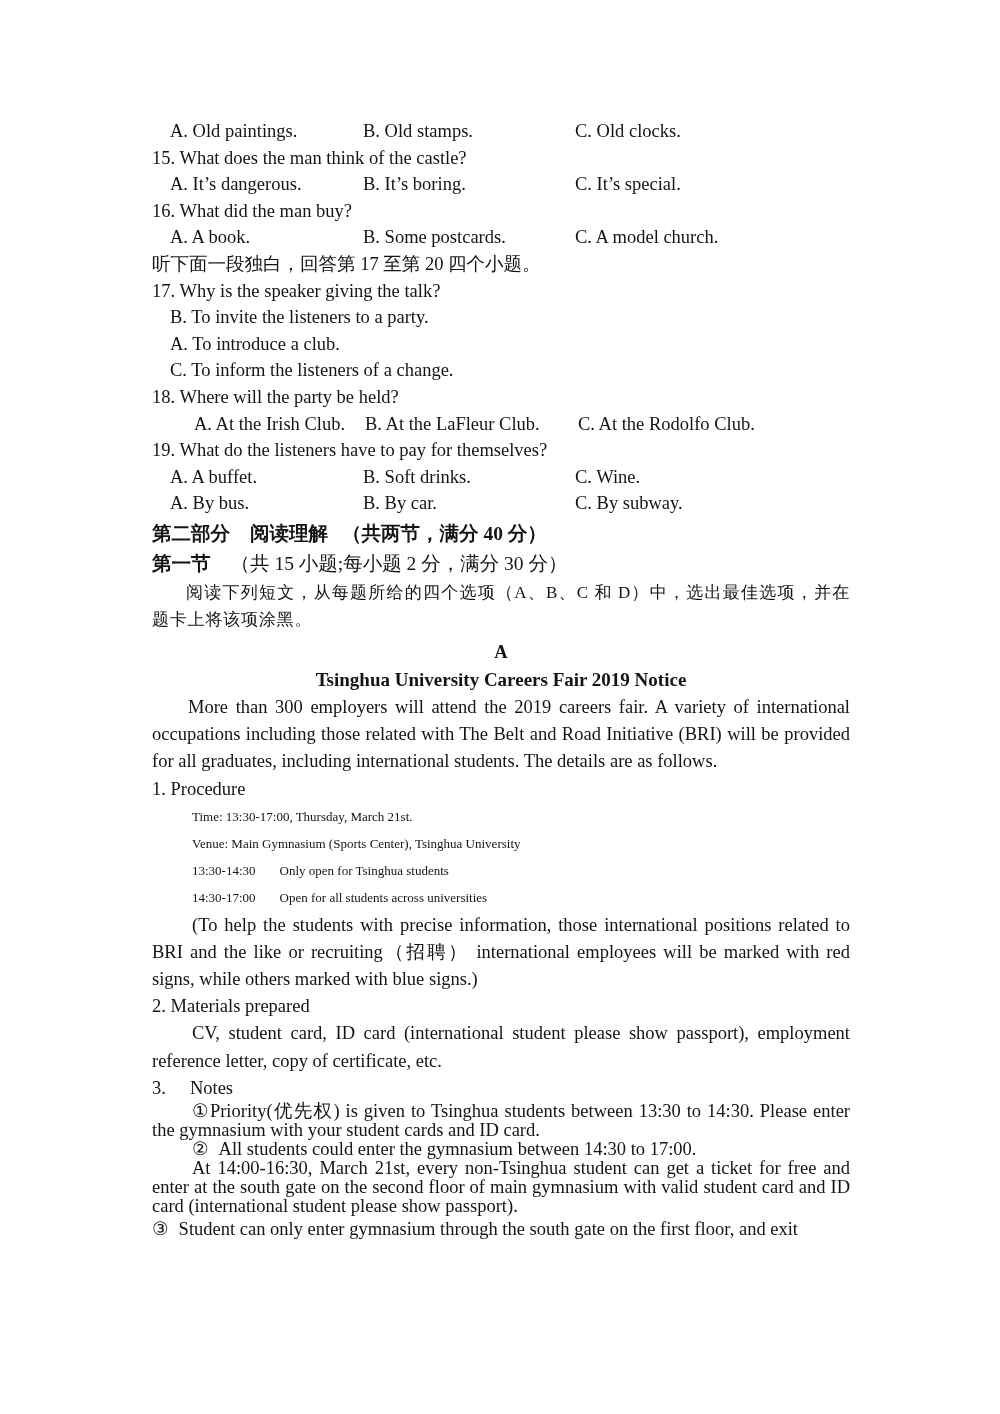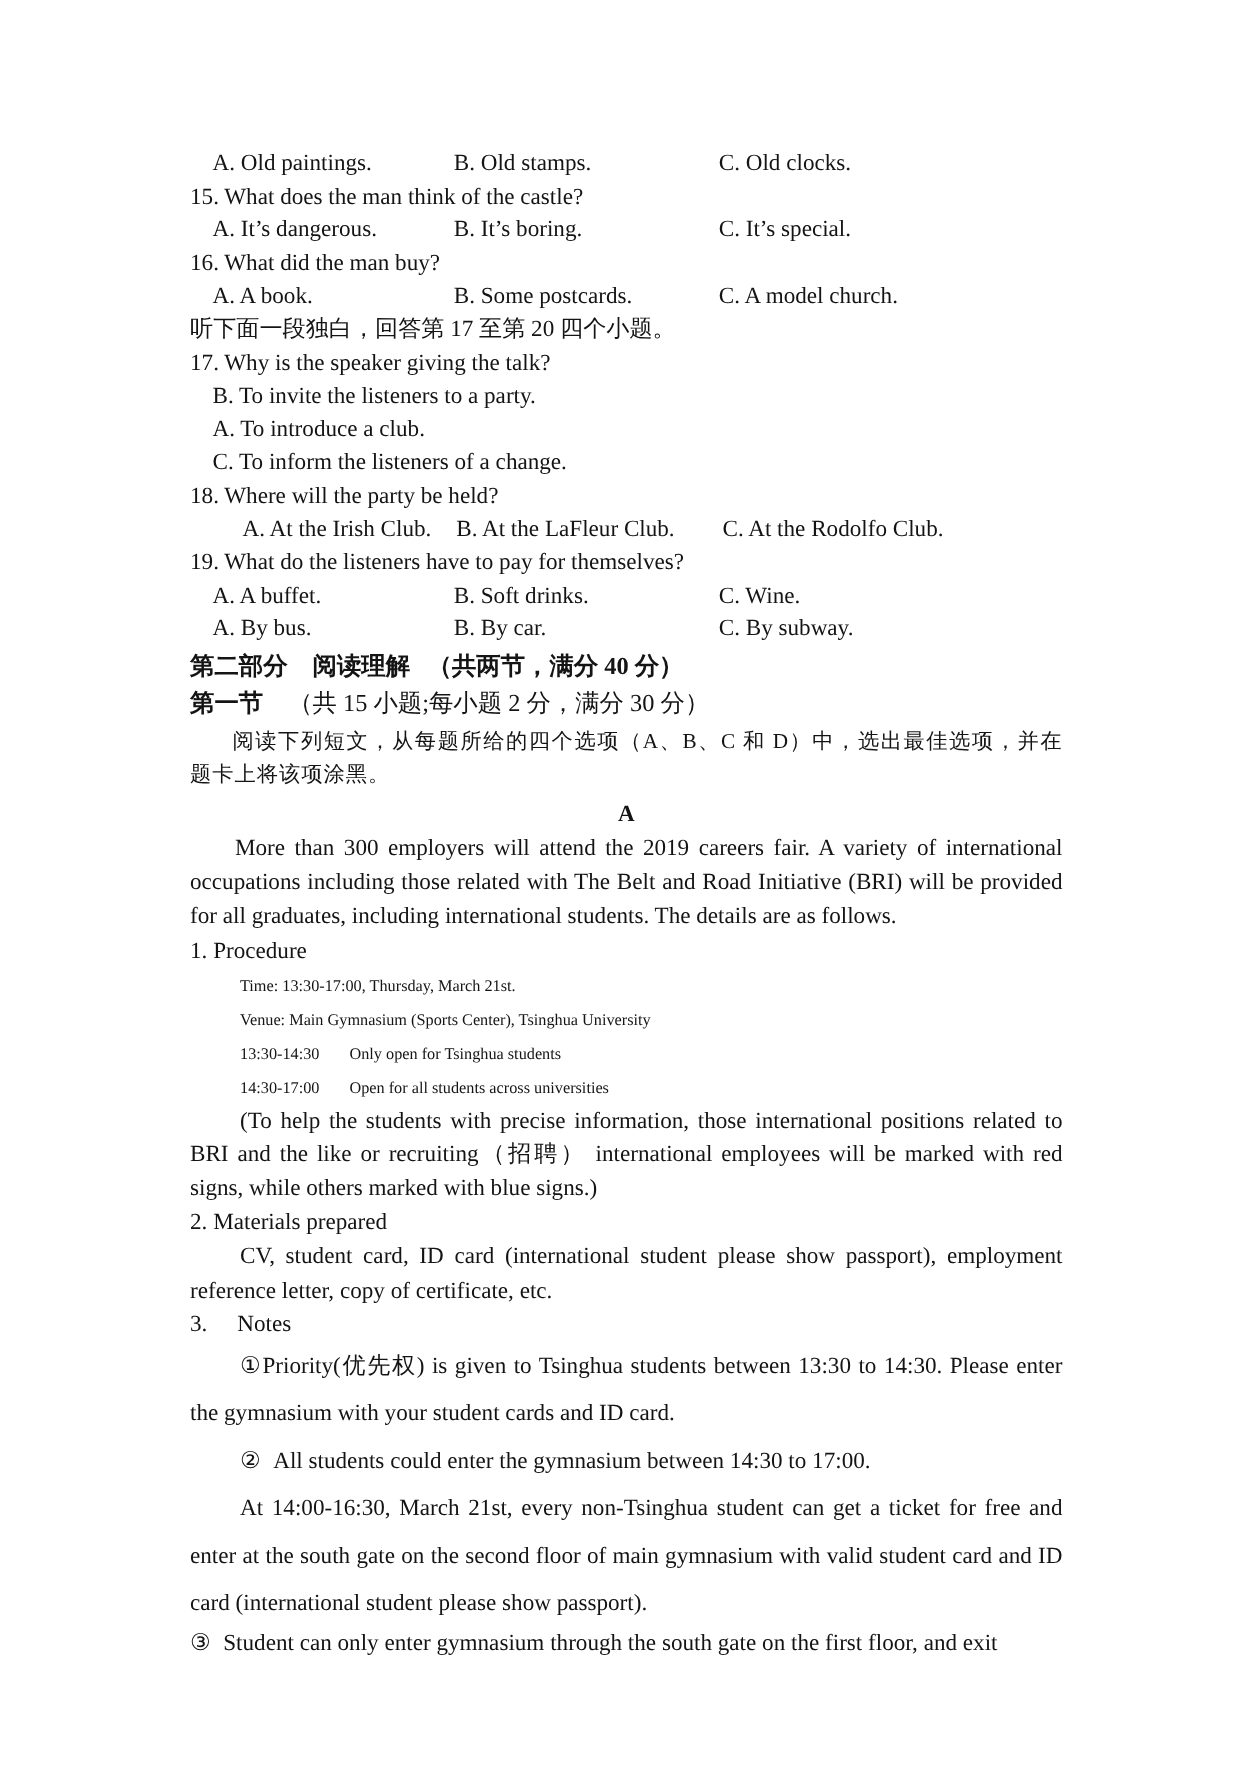--- a/index.html
+++ b/index.html
@@ -125,21 +125,21 @@
     white-space: nowrap;
   }
   .para-ind {
     font-size: 18.5px;
     line-height: 27.2px;
     text-align: justify;
     text-indent: 40px;
   }
   .note-line {
     font-size: 18.5px;
-    line-height: 38px;
+    line-height: 19px;
     text-align: justify;
     text-indent: 40px;
   }
   .note-flush {
     font-size: 18.5px;
     line-height: 27.2px;
     text-align: justify;
     text-indent: 0;
   }
   .tgap { display: inline-block; width: 24px; }
@@ -202,20 +202,21 @@
       <span>第二部分</span><span class="gapmd"></span><span>阅读理解</span><span class="gapsm"></span><span>（共两节，满分 40 分）</span>
     </div>
 
     <div class="sec-head">
       <span class="sec-label">第一节</span><span class="gapmd"></span><span class="sec-note">（共 15 小题;每小题 2 分，满分 30 分）</span>
     </div>
 
     <div class="cn-instr">阅读下列短文，从每题所给的四个选项（A、B、C 和 D）中，选出最佳选项，并在题卡上将该项涂黑。</div>
 
     <div class="center-letter">A</div>
+    <div class="center-title">Tsinghua University Careers Fair 2019 Notice</div>
 
     <div class="para">More than 300 employers will attend the 2019 careers fair. A variety of international occupations including those related with The Belt and Road Initiative (BRI) will be provided for all graduates, including international students. The details are as follows.</div>
 
     <div class="bold-head">1. Procedure</div>
     <div class="sub-line">Time: 13:30-17:00, Thursday, March 21st.</div>
     <div class="sub-line">Venue: Main Gymnasium (Sports Center), Tsinghua University</div>
     <div class="sub-line">
       <span>13:30-14:30</span><span class="tgap"></span><span>Only open for Tsinghua students</span>
     </div>
     <div class="sub-line">

